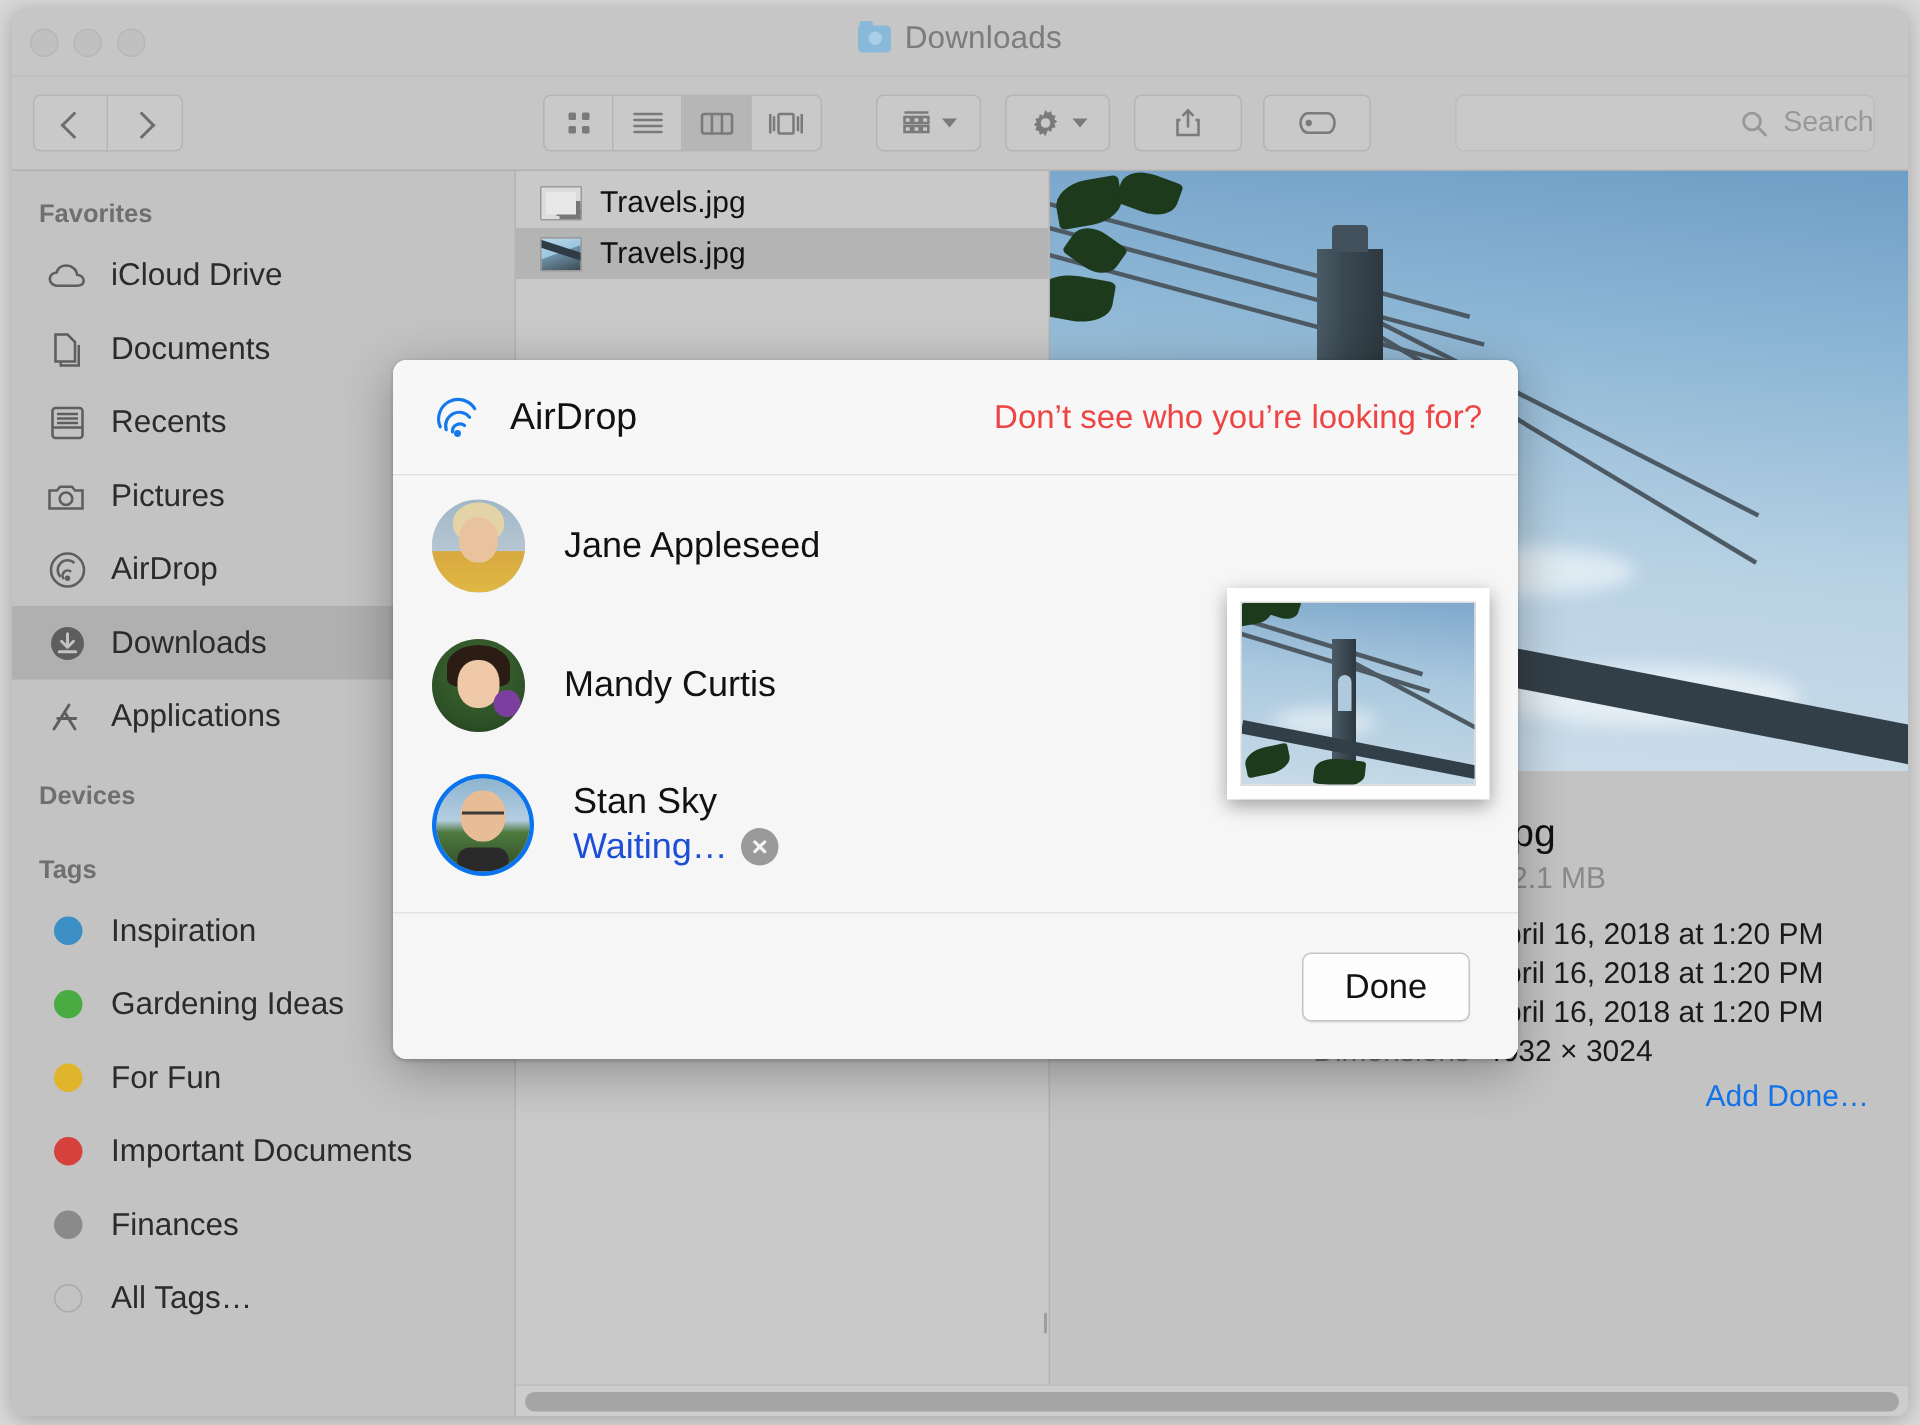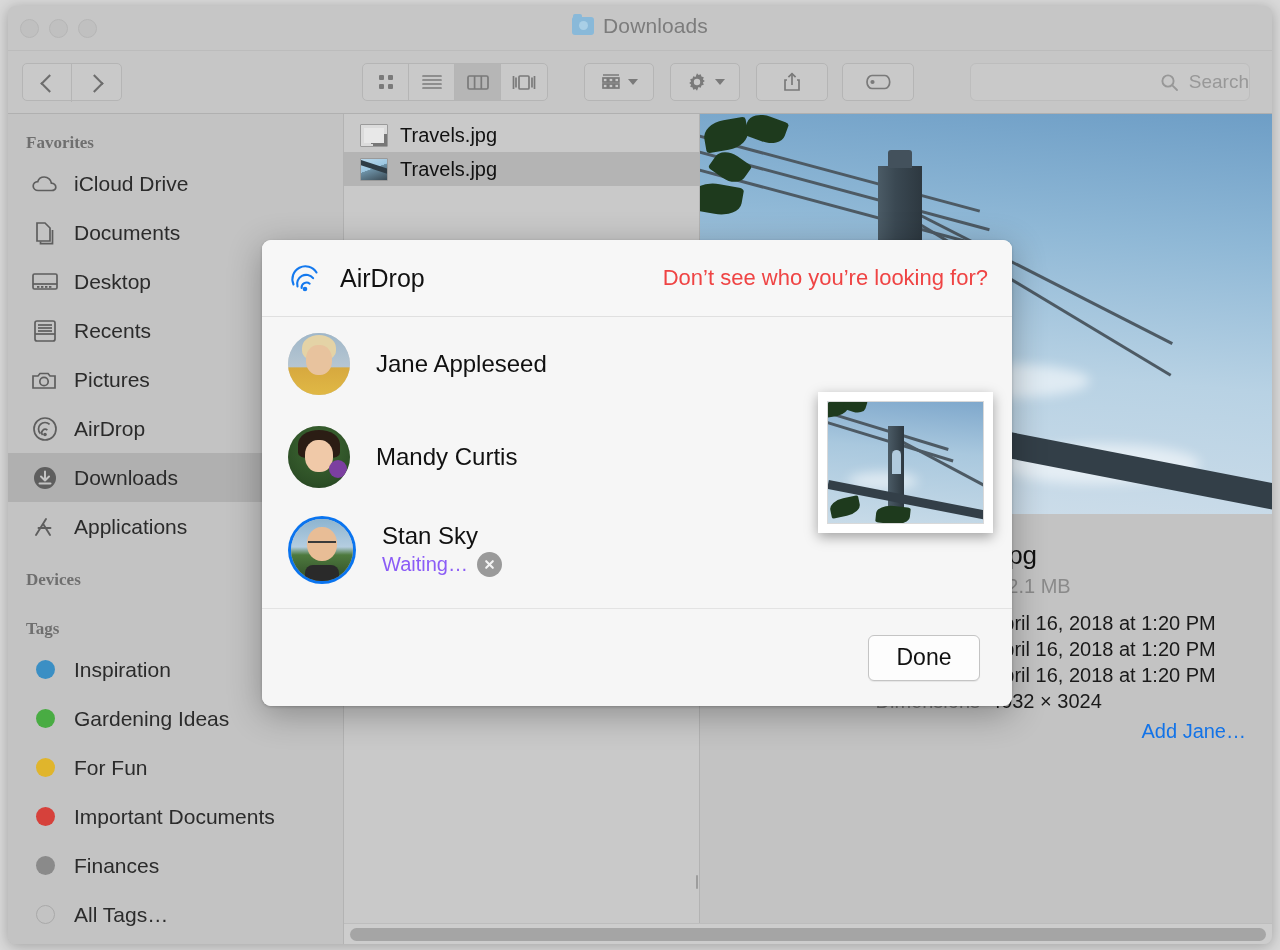--- a/index.html
+++ b/index.html
@@ -87,21 +87,21 @@
 
   
   .body{position:relative;height:831px;display:flex;}
 
   .sidebar{
     width:336px;background:#c3c3c3;flex:none;position:relative;
     padding-top:10px;box-sizing:border-box;
     border-right:1px solid #b3b3b3;
   }
   .sb-head{
-    font-size:17px;color:#6f6f6f;padding:9px 0 6px 18px;font-weight:bold;font-family:Liberation Serif, serif;
+    font-size:17px;color:#6f6f6f;padding:9px 0 6px 18px;font-weight:bold;
   }
   .sb-item{
     display:flex;align-items:center;gap:14px;height:49px;padding-left:22px;
     font-size:21px;color:#2b2b2b;box-sizing:border-box;
   }
   .sb-item.sel{background:#b0b0b0;}
   .sb-ico{width:30px;height:30px;flex:none;display:flex;align-items:center;justify-content:center;}
   .dot{width:19px;height:19px;border-radius:50%;display:inline-block;}
 
   .filelist{
@@ -202,21 +202,21 @@
   }
   .person{display:flex;align-items:center;height:93px;padding-left:26px;box-sizing:border-box;}
   .pav{
     width:62px;height:62px;border-radius:50%;flex:none;position:relative;
     overflow:hidden;background:#ccc;
   }
   .pav.ring{box-shadow:0 0 0 3px #0a74ef;margin:3px;}
   .pname{margin-left:26px;}
   .pname .nm{font-size:24px;color:#111;}
   .pstat{display:flex;align-items:center;gap:9px;margin-top:2px;}
-  .pstat .st{font-size:20px;color:#8b5cf6;}
+  .pstat .st{font-size:24px;color:#1d4ed8;}
   .xbtn{
     width:25px;height:25px;border-radius:50%;background:#9a9a9a;
     display:flex;align-items:center;justify-content:center;
   }
   .sheet-foot{
     position:absolute;left:0;right:0;bottom:0;height:98px;background:#f6f6f6;
     border-top:1px solid #e3e3e3;display:flex;align-items:center;
     justify-content:flex-end;padding-right:32px;box-sizing:border-box;
   }
   .done{
@@ -399,37 +399,20 @@
           <svg width="28" height="28" viewBox="0 0 28 28">
               <g fill="none" stroke="#5e5e5e" stroke-width="1.7">
             <path d="M6 4h8l5 5v13H6z"></path>
                 <path d="M9.5 22.5v2.2h12V11"></path>
               </g>
             </svg>
         </span>
         <span>Documents</span>
       </div>
 
-      <div class="sb-item">
-        <span class="sb-ico">
-          <svg width="30" height="24" viewBox="0 0 30 24">
-              <g fill="none" stroke="#5e5e5e" stroke-width="1.7">
-            <rect x="3" y="4" width="24" height="15" rx="1.5"></rect>
-                <line x1="3" y1="14" x2="27" y2="14"></line>
-              </g>
-            <g fill="#5e5e5e">
-                <rect x="7" y="16" width="2.4" height="1.8"></rect>
-                <rect x="11" y="16" width="2.4" height="1.8"></rect>
-            <rect x="15" y="16" width="2.4" height="1.8"></rect>
-                <rect x="19" y="16" width="2.4" height="1.8"></rect>
-              </g>
-            </svg>
-        </span>
-        <span>Desktop</span>
-      </div>
 
       <div class="sb-item">
         <span class="sb-ico">
           <svg width="28" height="26" viewBox="0 0 28 26">
               <g fill="none" stroke="#5e5e5e" stroke-width="1.7">
             <rect x="4" y="3" width="20" height="20" rx="2"></rect>
                 <line x1="7" y1="7" x2="21" y2="7"></line>
             <line x1="7" y1="10" x2="21" y2="10"></line>
                 <line x1="7" y1="13" x2="21" y2="13"></line>
                 <line x1="4" y1="16" x2="24" y2="16"></line>
@@ -586,21 +569,21 @@
         </div>
         <div class="mrow">
           <span class="mlab">Last opened</span>
           <span class="mval">April 16, 2018 at 1:20 PM</span>
         </div>
         <div class="mrow">
           <span class="mlab">Dimensions</span>
           <span class="mval">4032 × 3024</span>
         </div>
 
-        <div class="addtags">Add Jane…</div>
+        <div class="addtags">Add Done…</div>
       </div>
     </div>
 
     <div class="hscroll">
       <div class="hthumb"></div>
     </div>
   </div>
 
   <div class="sheet">
 

